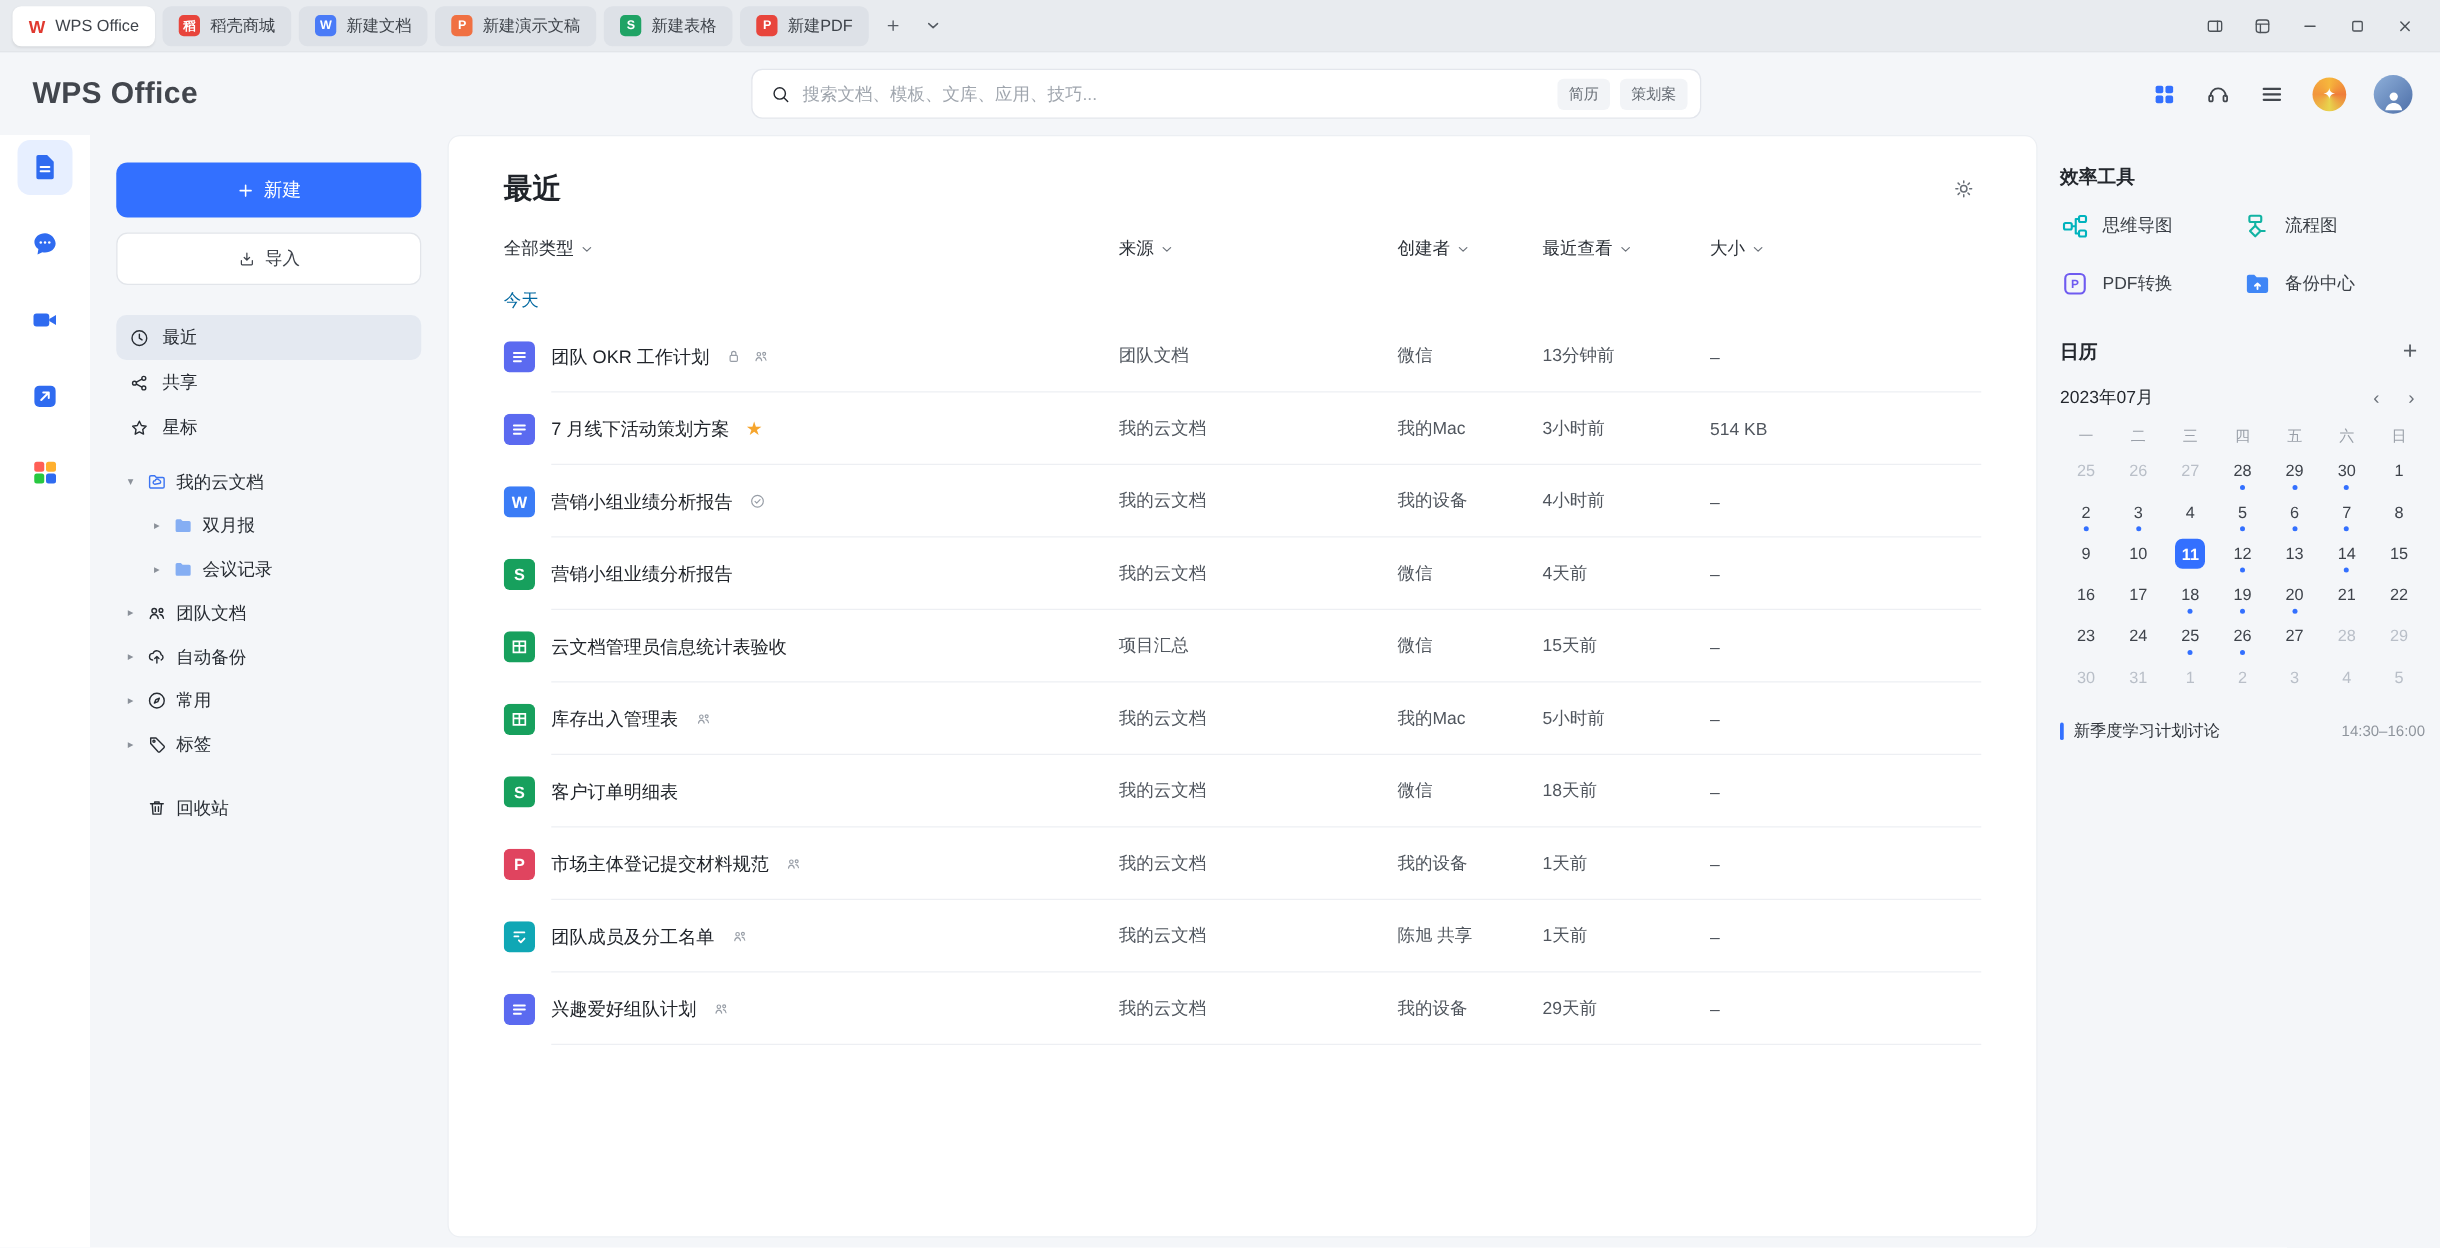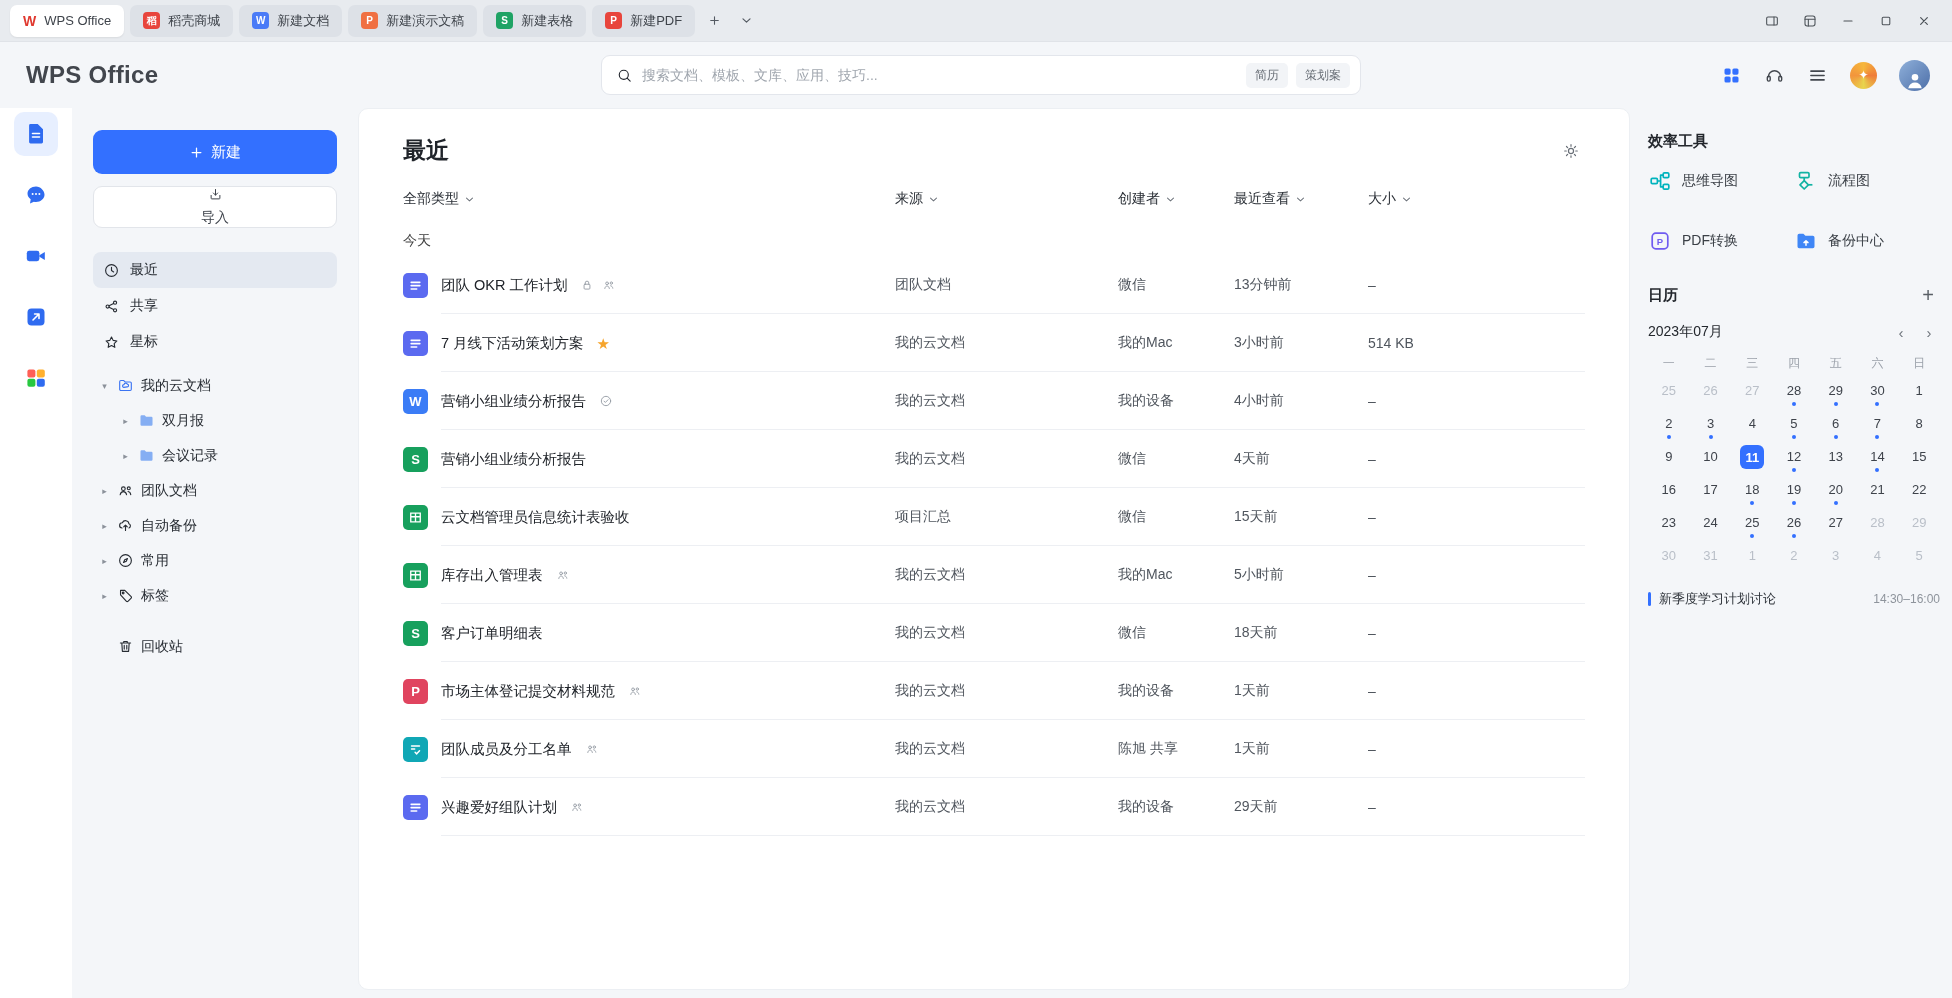--- a/index.html
+++ b/index.html
@@ -40,21 +40,21 @@
   .app-body { display:flex; height:890px;justify-content:space-between; }
 
   .rail { width:72px; background:#ffffff; display:flex; flex-direction:column; align-items:center; padding-top:4px; gap:17px; flex:none; }
   .rail-item { width:44px; height:44px; border-radius:10px; display:flex; align-items:center; justify-content:center; }
   .rail-item.selected { background:#e7efff; }
   .rail-item .ic svg { width:24px; height:24px; }
 
   .sidebar { width:286px; padding:22px 21px 0; flex:none; }
   .btn-new { height:44px; background:#3370ff; border-radius:9px; color:#fff; font-size:15px; font-weight:500; display:flex; align-items:center; justify-content:center; gap:7px; }
   .btn-new .ic svg { width:15px; height:15px; }
-  .btn-import { height:42px; margin-top:12px; background:#fff; border:1px solid #e2e5ea; border-radius:9px; color:#3e434b; font-size:14px; display:flex; align-items:center; justify-content:center; gap:7px;flex-direction:column; }
+  .btn-import { height:42px; margin-top:12px; background:#fff; border:1px solid #e2e5ea; border-radius:9px; color:#3e434b; font-size:14px; display:flex; align-items:center; justify-content:center; gap:7px; }
   .btn-import .ic svg { width:15px; height:15px; }
   .side-menu { margin-top:24px; }
   .side-item { height:36px; border-radius:8px; display:flex; align-items:center; padding:0 10px; gap:10px; font-size:14px; color:#272c33; }
   .side-item.selected { background:#e4e9f1; }
   .side-item .ic svg { width:17px; height:17px; }
   .tree { margin-top:8px; }
   .tree-row { height:35px; display:flex; align-items:center; gap:7px; padding:0 6px; font-size:14px; color:#272c33; border-radius:8px; }
   .tree-row .ic svg { width:17px; height:17px; }
   .caret { width:11px; font-size:9px; color:#8b919a; text-align:center; flex:none; }
   .tree-child { padding-left:27px; }
@@ -64,37 +64,37 @@
   .main-card { width:1272px; flex:none; background:#fff; border:1px solid #eceff3; border-radius:10px; margin:0 16px 8px 0; padding:26px 44px 0; position:relative; overflow:hidden; }
   .card-head { display:flex; align-items:center; justify-content:space-between; }
   .card-title { font-size:23px; font-weight:700; color:#20242a; }
   .gear-btn { width:28px; height:28px; color:#696f77; display:flex; align-items:center; justify-content:center; }
   .gear-btn svg { width:18px; height:18px; }
   .grid-cols { display:grid; grid-template-columns:492px 223px 116px 134px 1fr; align-items:center; }
   .filter-row { margin-top:24px; }
   .filter { display:flex; align-items:center; gap:5px; font-size:14px; color:#2b3037; }
   .filter .ic svg { width:11px; height:11px; }
   .filter .ic { color:#6d737b; }
-  .group-label { margin-top:24px; font-size:14px; color:#404040; }
+  .group-label { margin-top:24px; font-size:14px; color:#0369a1; }
   .rows { margin-top:6px; }
   .file-row { height:58px; position:relative; }
   .file-row::after { content:""; position:absolute; left:38px; right:0; bottom:0; border-bottom:1px solid #edeff3; }
   .name-cell { display:flex; align-items:center; gap:13px; font-size:14.5px; color:#20242a; padding-right:20px; white-space:nowrap; overflow:hidden; }
   .tile { width:25px; height:25px; border-radius:5px; flex:none; display:flex; align-items:center; justify-content:center; color:#fff; font-weight:700; font-size:13px; }
   .tile svg { width:19px; height:19px; }
   .badges { display:flex; gap:8px; align-items:center; color:#979da6; }
   .badge { display:inline-flex; }
   .badge svg { width:14px; height:14px; }
   .badge.star { color:#f6a52d; font-size:15px; line-height:1; }
   .cell { font-size:14px; color:#50565e; }
 
   
   .right-panel { flex:1; padding:24px 12px 0 2px; }
   .panel-title { font-size:15px; font-weight:700; color:#23272d; }
-  .tools { display:grid; grid-template-columns:146px 1fr; row-gap:36px; margin-top:18px; }
+  .tools { display:grid; grid-template-columns:146px 1fr; row-gap:22px; margin-top:18px; }
   .tool { display:flex; align-items:center; gap:10px; font-size:14px; color:#3b4047; }
   .tool .ic svg { width:24px; height:24px; }
   .cal-head { display:flex; align-items:center; justify-content:space-between; margin-top:30px; }
   .plus-btn { font-size:20px; color:#595f66; width:24px; height:24px; display:flex; align-items:center; justify-content:center; }
   .month-row { display:flex; align-items:center; justify-content:space-between; margin-top:14px; font-size:14px; color:#23272d; }
   .month-nav { display:flex; gap:6px; }
   .nav-btn { width:22px; height:22px; border-radius:6px; color:#6d737b; display:flex; align-items:center; justify-content:center; font-size:15px; }
   .weekdays { display:grid; grid-template-columns:repeat(7,1fr); margin-top:12px; font-size:12px; color:#9aa0a9; text-align:center; }
   .cal-grid { display:grid; grid-template-columns:repeat(7,1fr); margin-top:4px; }
   .cal-cell { height:33px; display:flex; flex-direction:column; align-items:center; padding-top:3px; font-size:13px; color:#3e434b; }

